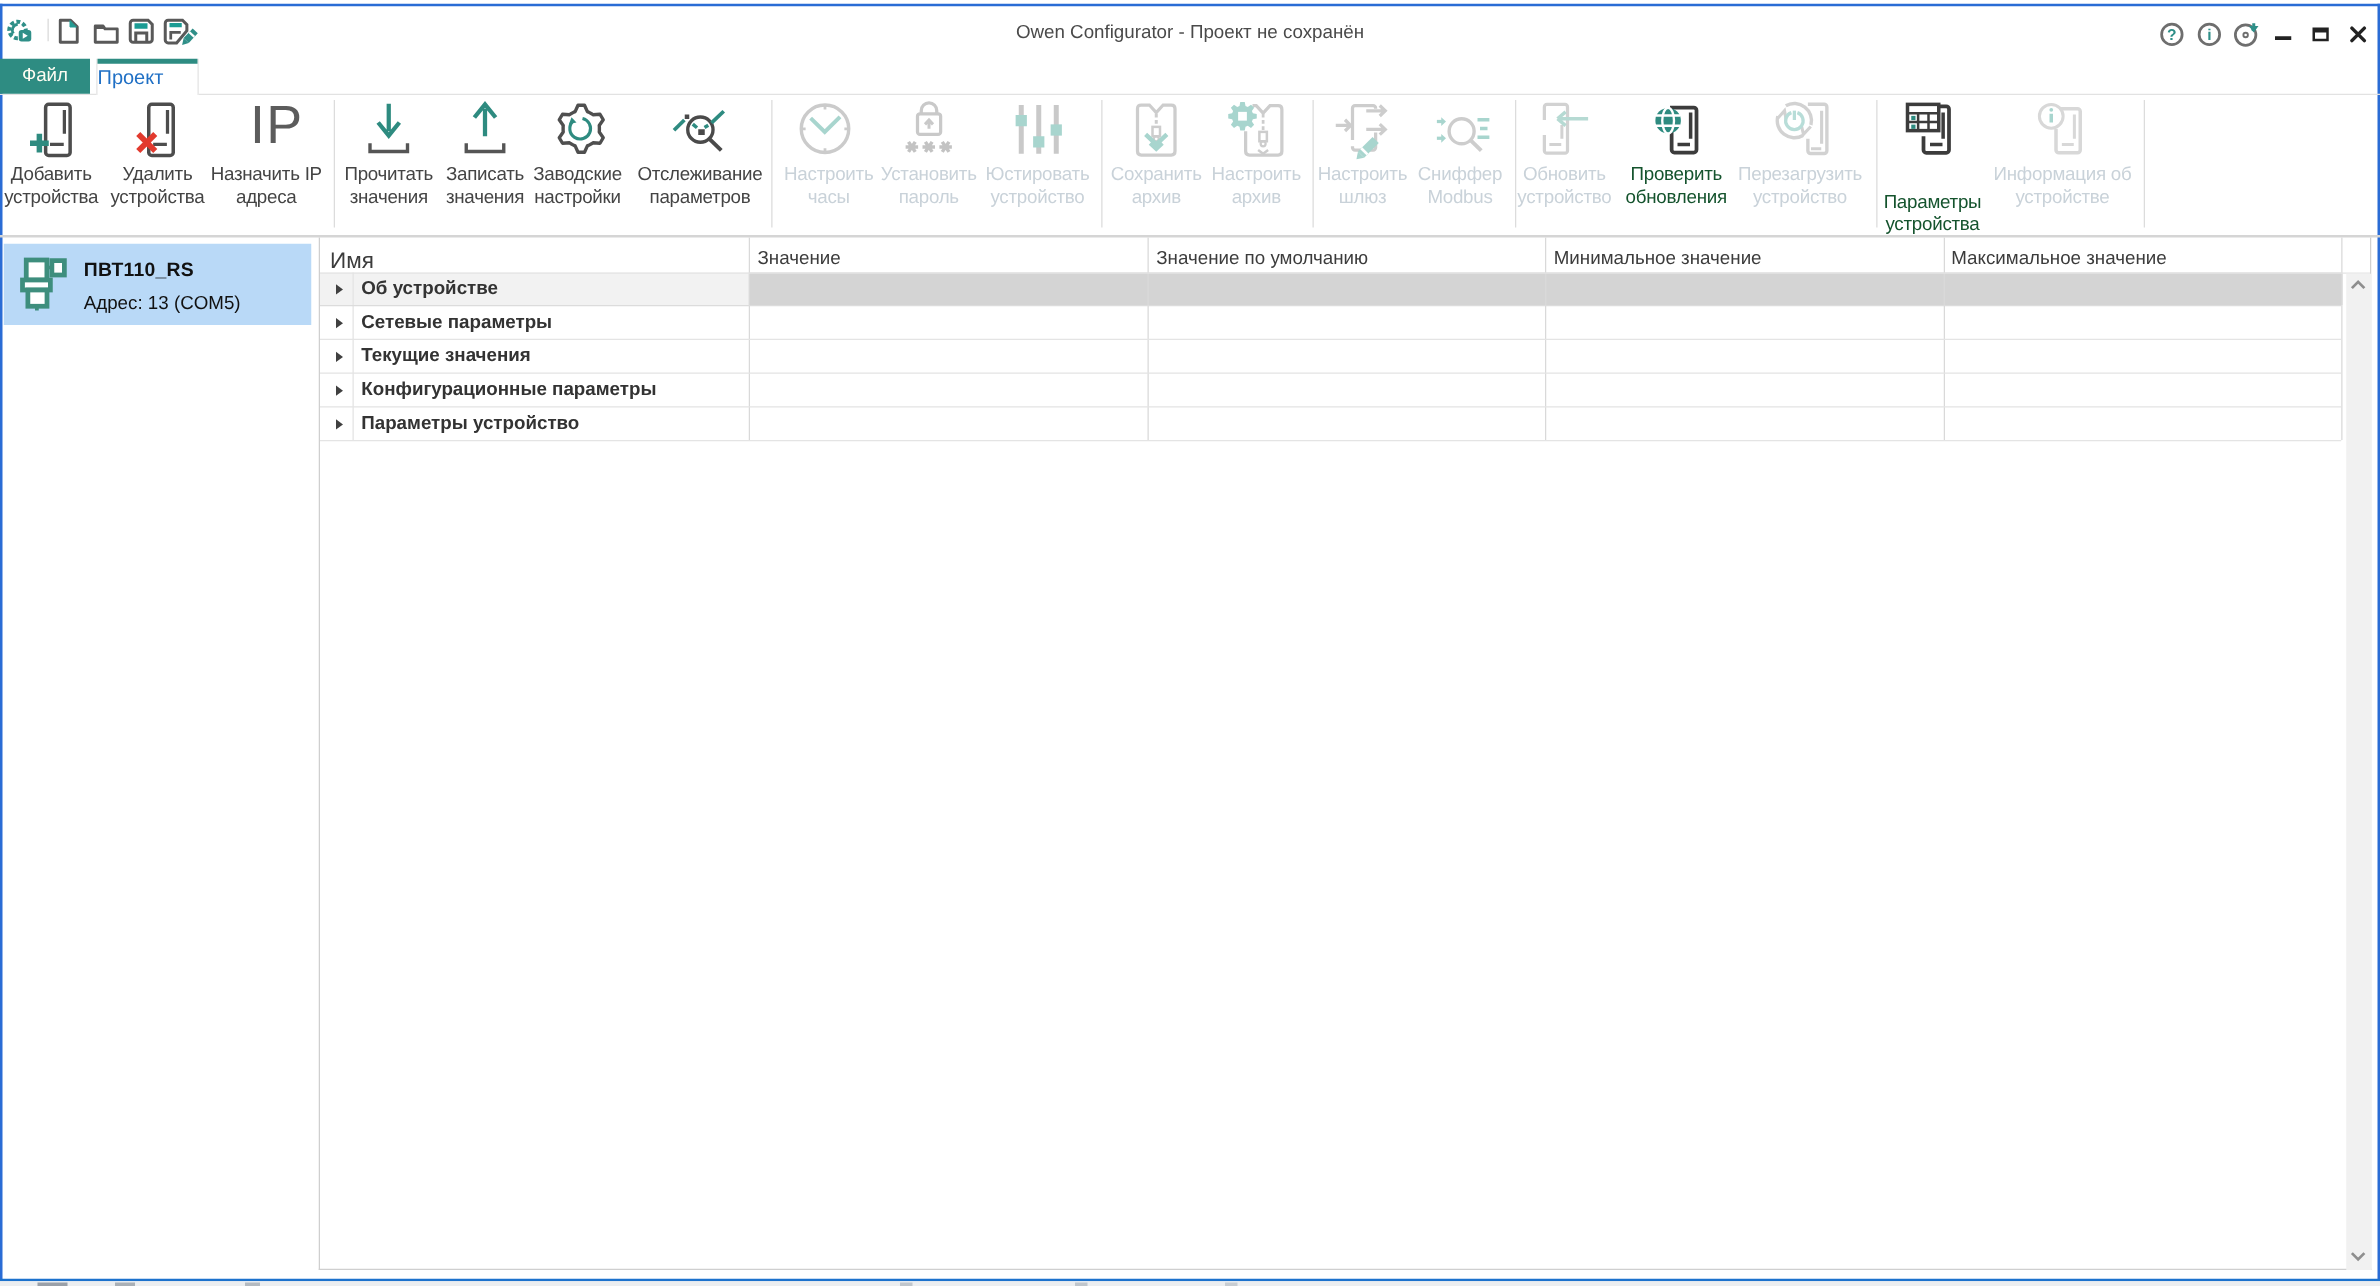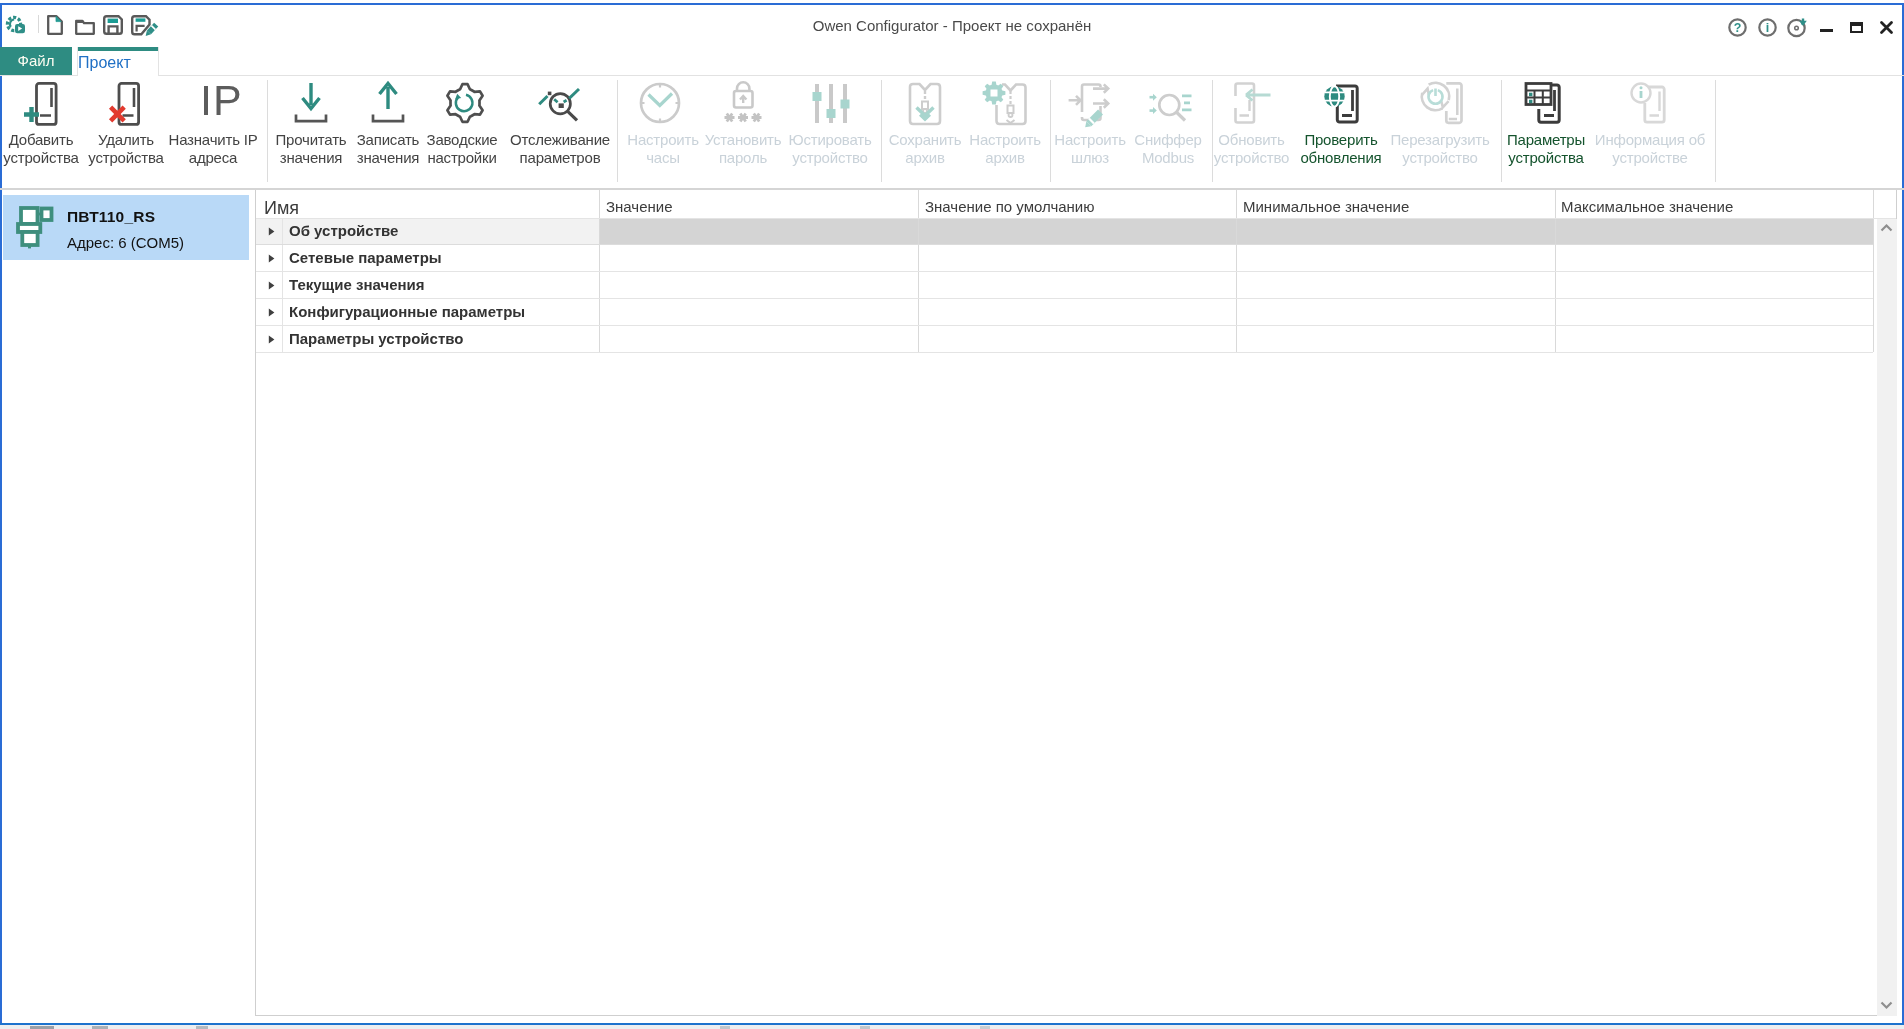--- a/index.html
+++ b/index.html
@@ -266,36 +266,36 @@
 <div class="bl ds" style="left:617px;width:92px;">Настроить<br>часы</div>
 <div class="bl ds" style="left:692px;width:102px;">Установить<br>пароль</div>
 <div class="bl ds" style="left:777px;width:106px;">Юстировать<br>устройство</div>
 <div class="bl ds" style="left:881px;width:88px;">Сохранить<br>архив</div>
 <div class="bl ds" style="left:961px;width:88px;">Настроить<br>архив</div>
 <div class="bl ds" style="left:1046px;width:88px;">Настроить<br>шлюз</div>
 <div class="bl ds" style="left:1128px;width:80px;">Сниффер<br>Modbus</div>
 <div class="bl ds" style="left:1201px;width:101px;">Обновить<br>устройство</div>
 <div class="bl dk" style="left:1288px;width:106px;">Проверить<br>обновления</div>
 <div class="bl ds" style="left:1380px;width:120px;">Перезагрузить<br>устройство</div>
-<div class="bl dk" style="left:1498px;width:96px;">Параметры<br>устройства</div>
+<div class="bl dk" style="left:1498px;width:96px;margin-top:22px;">Параметры<br>устройства</div>
 <div class="bl ds" style="left:1588px;width:124px;">Информация об<br>устройстве</div>
 
 <div class="abs" style="left:3px;top:195px;width:246px;height:65px;background:#b9d9f7;"></div>
 <svg style="left:17px;top:206px" width="38" height="46" viewBox="0 0 38 46">
  <g fill="#fff" stroke="#3e8e7d" stroke-width="3.8" stroke-linejoin="miter">
   <rect x="4" y="2" width="16.5" height="16"></rect>
   <rect x="24.5" y="2.5" width="10" height="11.5"></rect>
   <rect x="1" y="18" width="22.3" height="8"></rect>
   <rect x="5.3" y="26" width="15.3" height="13"></rect>
  </g>
  <rect x="20.6" y="6.6" width="4" height="2.8" fill="#3e8e7d"></rect>
  <rect x="11" y="39" width="3" height="3.4" fill="#3e8e7d"></rect>
 </svg>
 <div class="abs" style="left:67px;top:208px;font-size:15.5px;font-weight:bold;color:#111;letter-spacing:0.2px;">ПВТ110_RS</div>
-<div class="abs" style="left:67px;top:234px;font-size:15px;color:#111;">Адрес: 6 (COM5)</div>
+<div class="abs" style="left:67px;top:234px;font-size:15px;color:#111;">Адрес: 13 (COM5)</div>
 
 <div class="abs" style="left:255px;top:190px;width:1px;height:826px;background:#cfcfcf;"></div>
 <div class="abs" style="left:1896px;top:190px;width:1px;height:826px;background:#cfcfcf;"></div>
 <div class="abs" style="left:255px;top:1015px;width:1642px;height:1px;background:#cfcfcf;"></div>
 
 <div class="abs" style="left:264px;top:198px;font-size:18px;color:#3c3c3c;">Имя</div>
 <div class="abs" style="left:606px;top:198px;font-size:15px;color:#3c3c3c;">Значение</div>
 <div class="abs" style="left:925px;top:198px;font-size:15px;color:#3c3c3c;">Значение по умолчанию</div>
 <div class="abs" style="left:1243px;top:198px;font-size:15px;color:#3c3c3c;">Минимальное значение</div>
 <div class="abs" style="left:1561px;top:198px;font-size:15px;color:#3c3c3c;">Максимальное значение</div>

